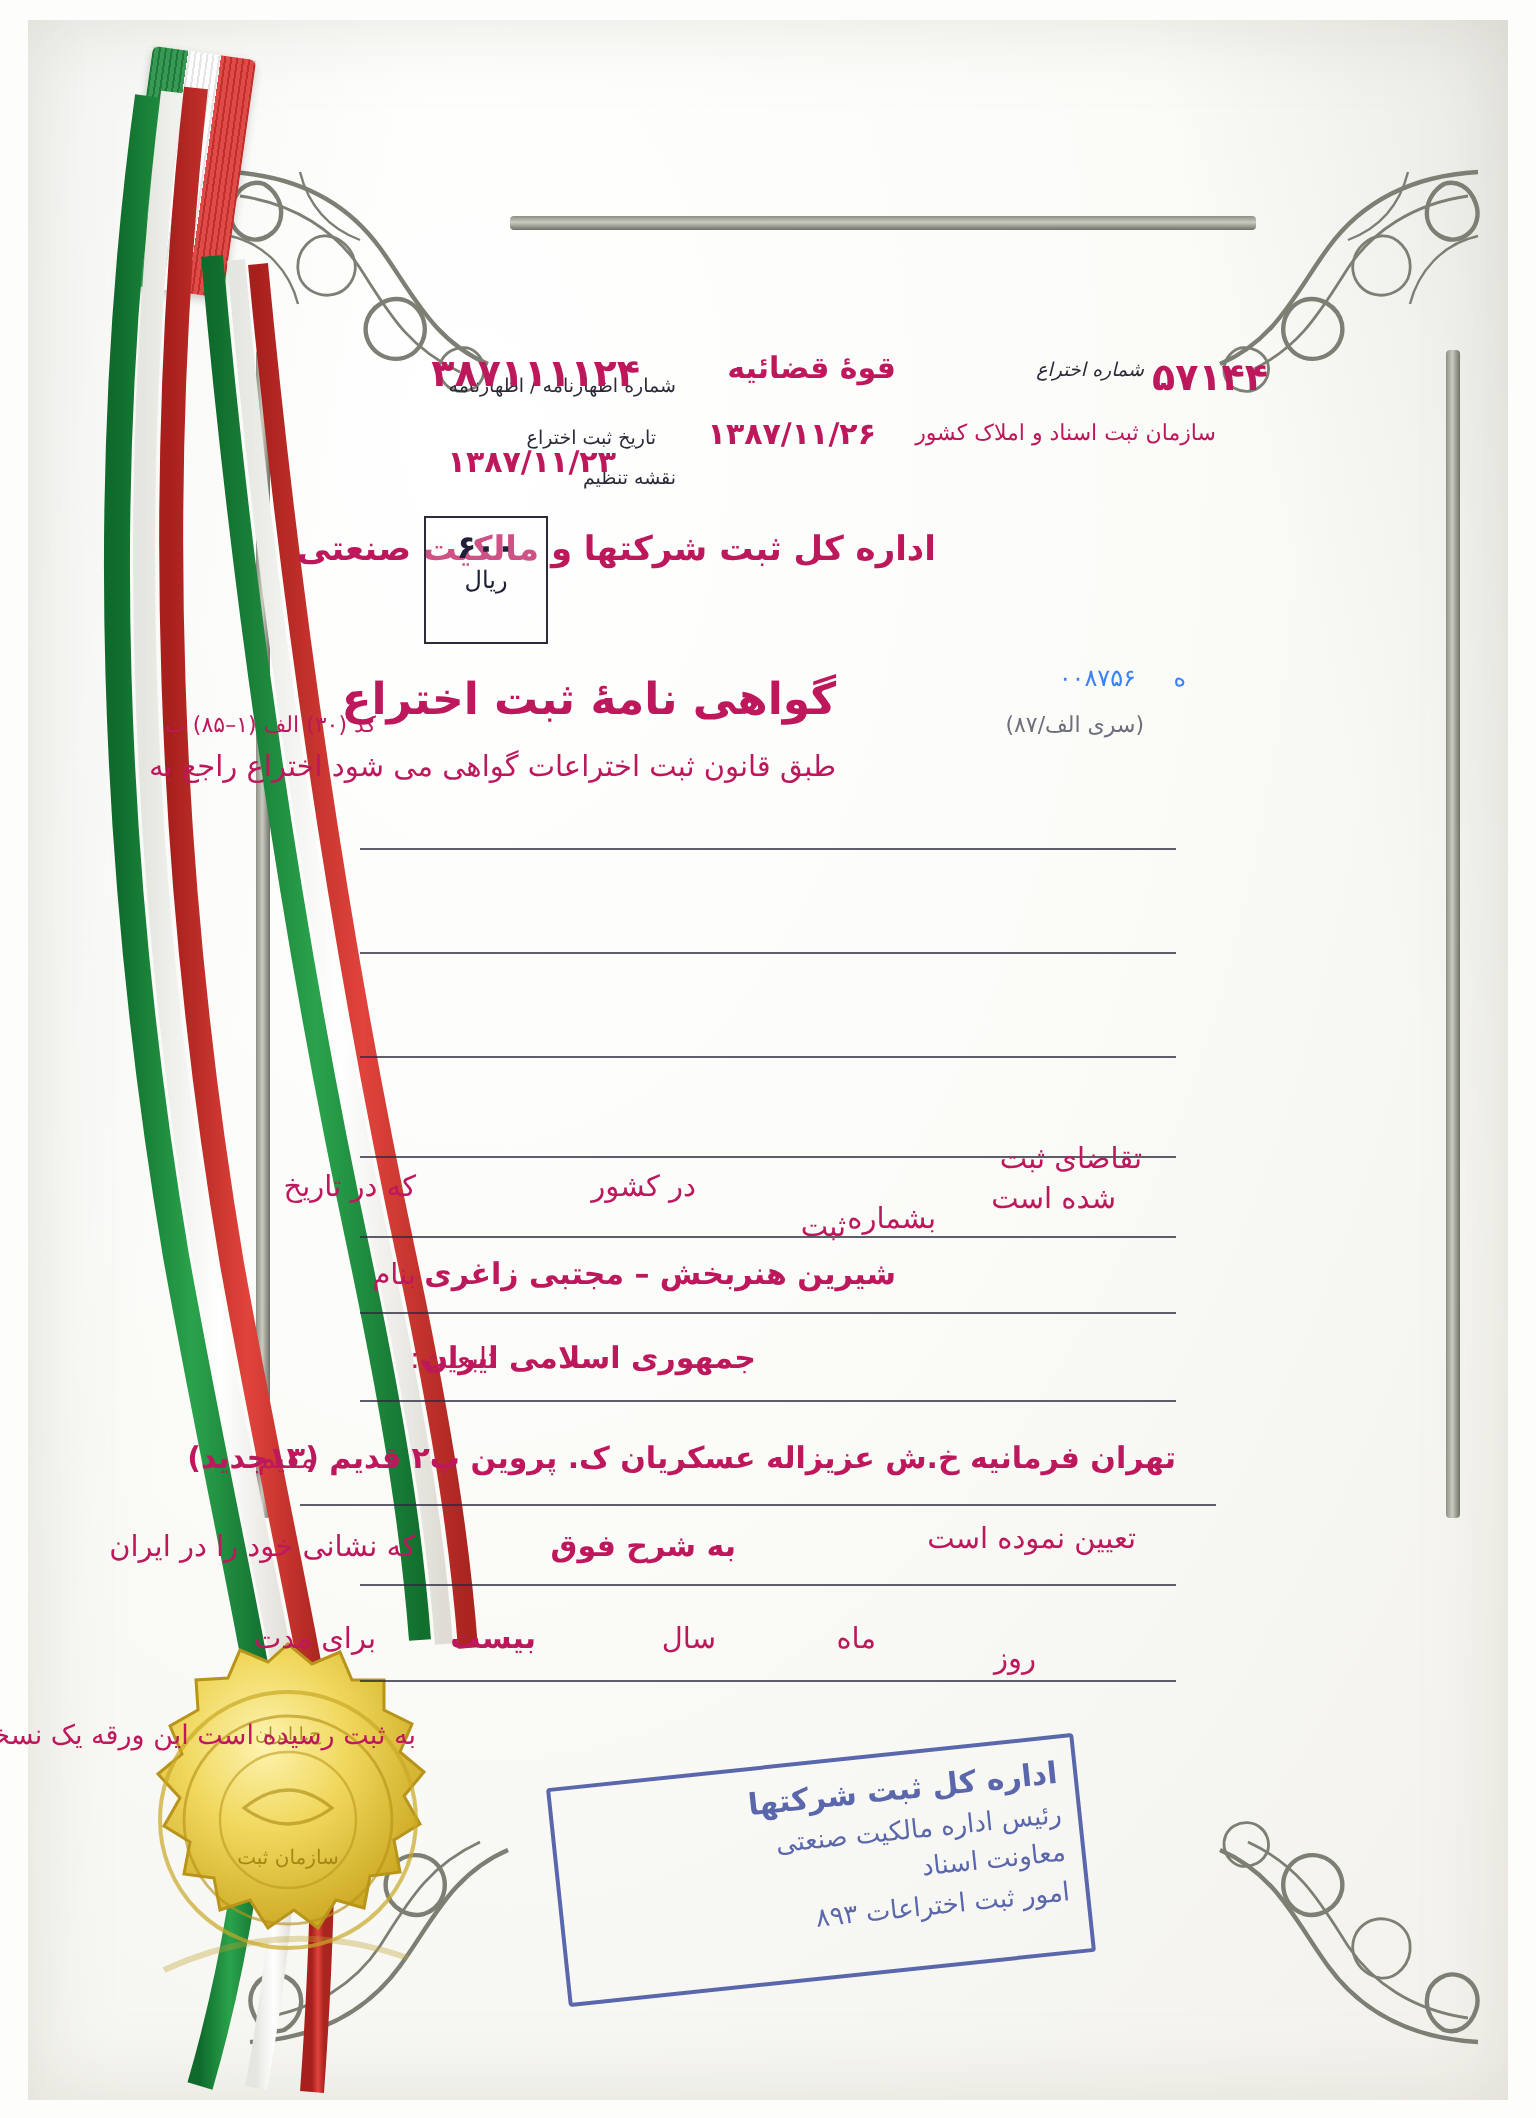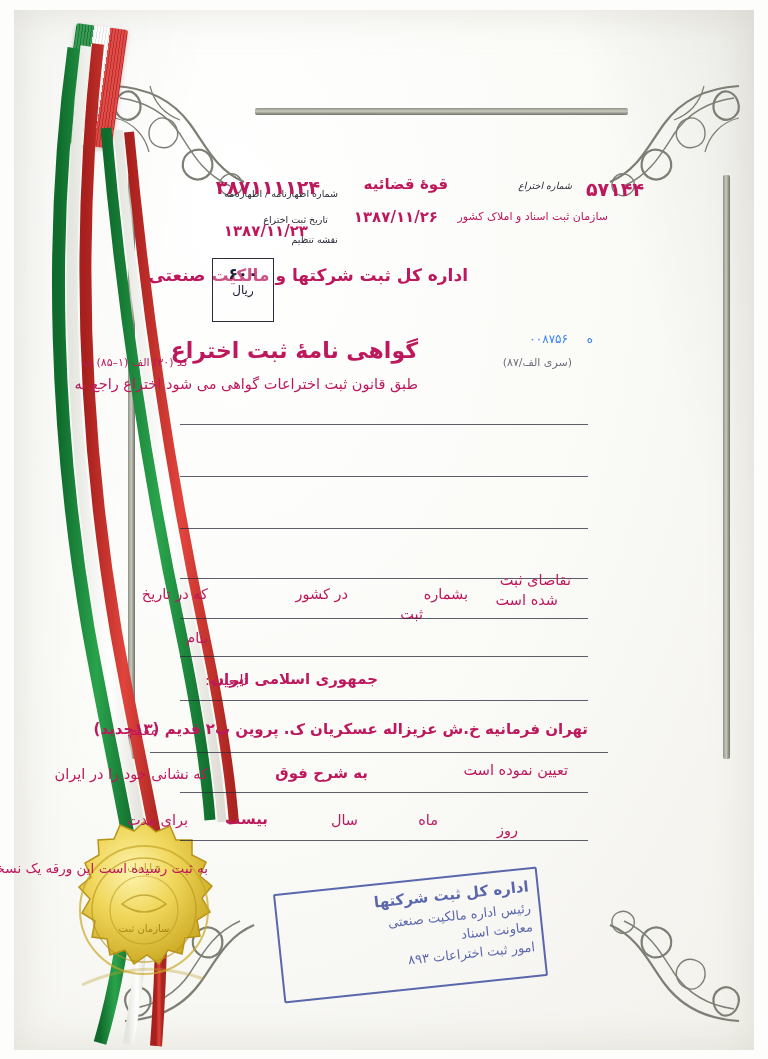--- a/index.html
+++ b/index.html
@@ -281,21 +281,21 @@
       </g>
       <g opacity=".35">
         <path d="M30 170 q60 -28 122 -6" stroke="#bfa02a" stroke-width="3" fill="none"></path>
       </g>
     </svg>
   </div>
 
   <div class="txt hdr-judiciary" style="right:320px; top:175px;">قوهٔ قضائیه</div>
 
   <div class="txt tiny" style="right:196px; top:180px;font-style:italic;">شماره اختراع</div>
-  <div class="txt hdr-num" style="right:124px; top:178px;">۵۷۱۴۴</div>
+  <div class="txt hdr-num" style="right:134px; top:178px;">۵۷۱۴۴</div>
 
   <div class="txt small" style="right:160px; top:210px;">سازمان ثبت اسناد و املاک کشور</div>
 
   <div class="txt tiny" style="right:430px; top:188px;">شماره اظهارنامه / اظهارنامه</div>
   <div class="txt hdr-num" style="right:448px; top:176px;">۳۸۷۱۱۱۱۲۴</div>
 
   <div class="txt tiny" style="right:440px; top:214px;">تاریخ ثبت اختراع</div>
   <div class="txt body-hand" style="right:330px; top:208px;">۱۳۸۷/۱۱/۲۶</div>
 
   <div class="txt tiny" style="right:430px; top:234px;">نقشه تنظیم</div>
@@ -318,27 +318,28 @@
   <div class="txt body-line" style="right:350px; top:376px;">طبق قانون ثبت اختراعات گواهی می شود اختراع راجع به</div>
   <div class="formline" style="right:180px; left:180px; top:424px;"></div>
 
   <div class="formline" style="right:180px; left:180px; top:476px;"></div>
 
   <div class="formline" style="right:180px; left:180px; top:528px;"></div>
   <div class="formline" style="right:180px; left:180px; top:578px;"></div>
 
   <div class="txt body-line" style="right:560px; top:586px;">که در تاریخ</div>
   <div class="txt body-line" style="right:420px; top:586px;">در کشور</div>
-  <div class="txt body-line" style="right:300px; top:586px;font-family:Liberation Serif, serif;">بشماره</div>
+  <div class="txt body-line" style="right:300px; top:602px;">بشماره</div>
   <div class="txt body-line" style="right:197px; top:572px;">تقاضای ثبت</div>
   <div class="txt body-line" style="right:210px; top:592px;">شده است</div>
   <div class="txt body-line" style="right:345px; top:606px;">ثبت</div>
   <div class="formline" style="right:180px; left:180px; top:618px;"></div>
 
   <div class="txt body-line" style="right:560px; top:630px;">بنام</div>
+  <div class="txt body-hand" style="right:320px; top:628px;">شیرین هنربخش – مجتبی زاغری</div>
   <div class="formline" style="right:180px; left:180px; top:656px;"></div>
 
   <div class="txt body-line" style="right:520px; top:672px;">تابعیت:</div>
   <div class="txt body-hand" style="right:390px; top:670px;">جمهوری اسلامی ایران</div>
   <div class="formline" style="right:180px; left:180px; top:700px;"></div>
 
   <div class="txt body-line" style="right:610px; top:722px;">مقیم</div>
   <div class="txt body-hand" style="right:180px; top:720px;">تهران فرمانیه خ.ش عزیزاله عسکریان ک. پروین پ۲ قدیم (۱۳جدید)</div>
   <div class="formline" style="right:160px; left:150px; top:752px;"></div>
 

